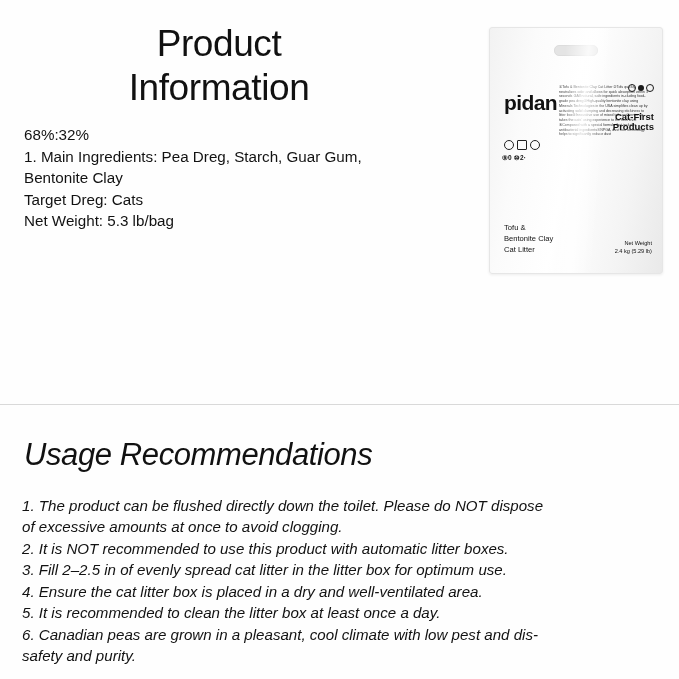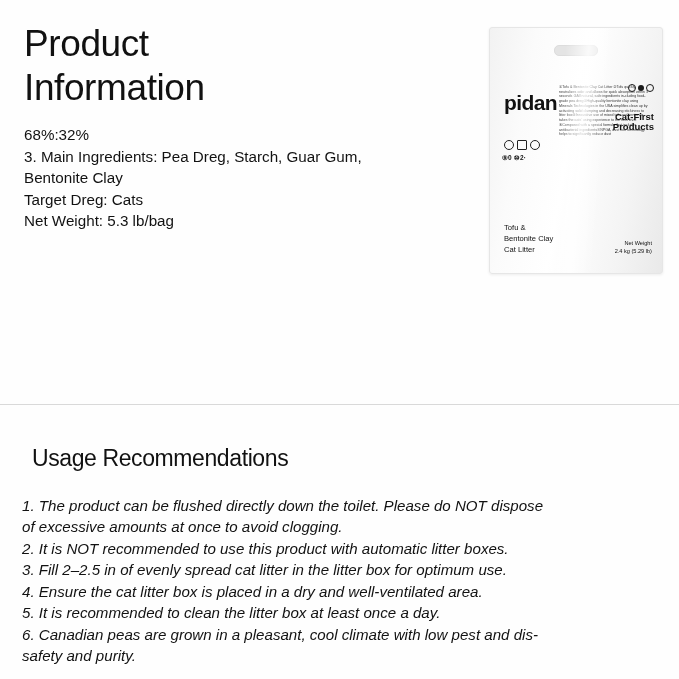--- a/index.html
+++ b/index.html
@@ -37,20 +37,21 @@
     width: 390px;
   }
   .big-title {
     font-size: 37px;
     line-height: 1.18;
     font-weight: 400;
     letter-spacing: -0.4px;
     color: #111;
     margin: 0;
     font-family: "Liberation Sans", sans-serif;
+    text-align: center;
   }
   .info-list {
     position: absolute;
     left: 24px;
     top: 124px;
     width: 410px;
     font-size: 15.2px;
     line-height: 1.42;
     color: #121212;
   }
@@ -205,25 +206,26 @@
   .section-two {
     position: absolute;
     left: 0;
     top: 405px;
     width: 679px;
   }
   .usage-title {
     position: absolute;
     left: 24px;
     top: 32px;
-    font-size: 23px;
+    font-size: 31px;
     font-weight: 400;
     letter-spacing: -0.4px;
     color: #111;
-    margin: 8px;
+    margin: 0;
+    font-style: italic;
   }
   .usage-list {
     position: absolute;
     left: 22px;
     top: 90px;
     width: 638px;
     font-size: 15.1px;
     line-height: 1.42;
     color: #121212;
   }
@@ -239,21 +241,21 @@
 
   <div class="section-one">
 
     <div class="title-block">
       <div class="big-title">Product</div>
       <div class="big-title">Information</div>
     </div>
 
     <div class="info-list">
       <div>68%:32%</div>
-      <div>3. Main Ingredients: Pea Dreg, Starch, Guar Gum,</div>
+      <div>1. Main Ingredients: Pea Dreg, Starch, Guar Gum,</div>
       <div>Bentonite Clay</div>
       <div>Target Dreg: Cats</div>
       <div>Net Weight: 5.3 lb/bag</div>
     </div>
 
     <div class="bag-wrap">
       <div class="bag">
         <div class="bag-handle"></div>
 
         <div class="bag-brand">pidan</div>

